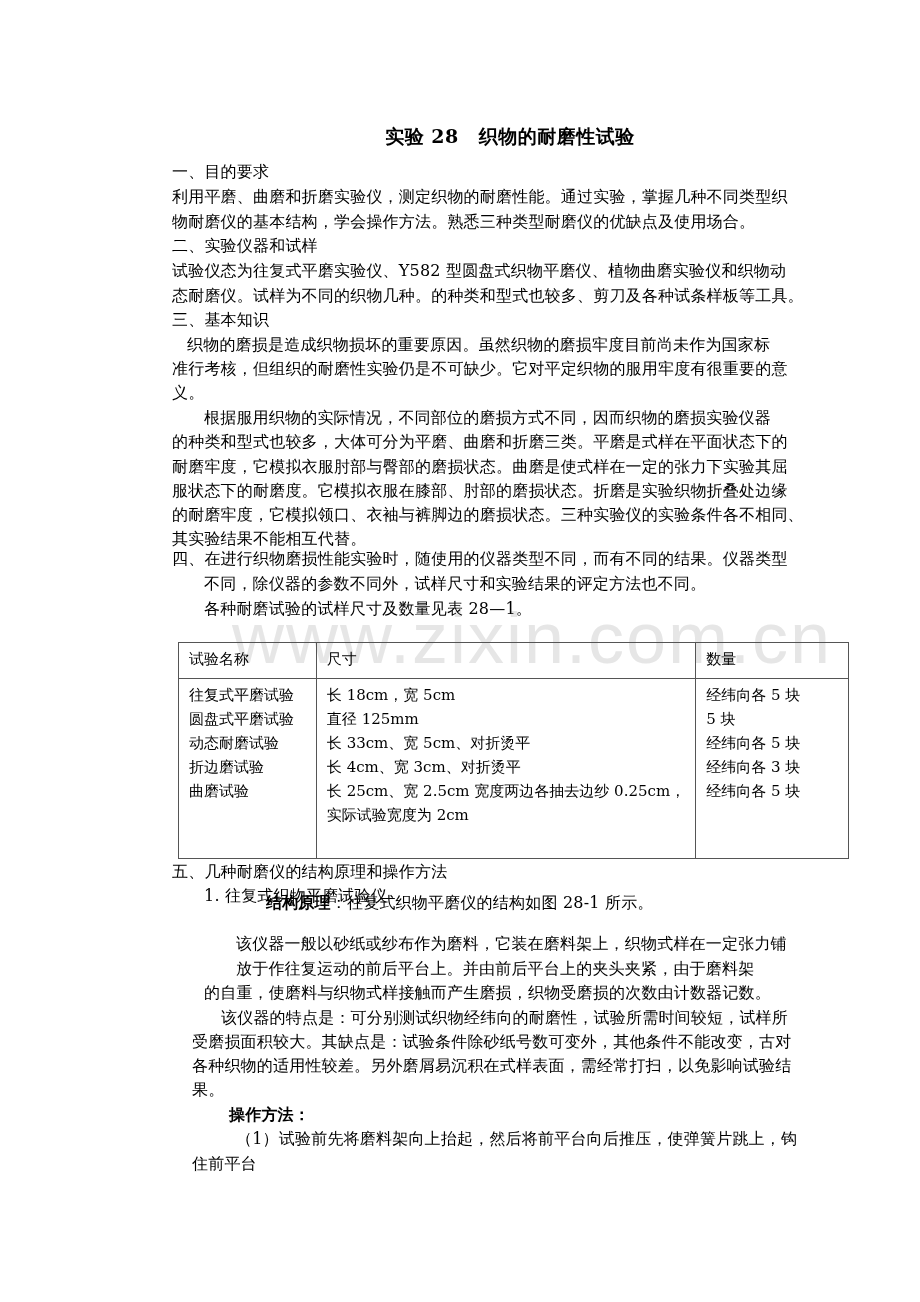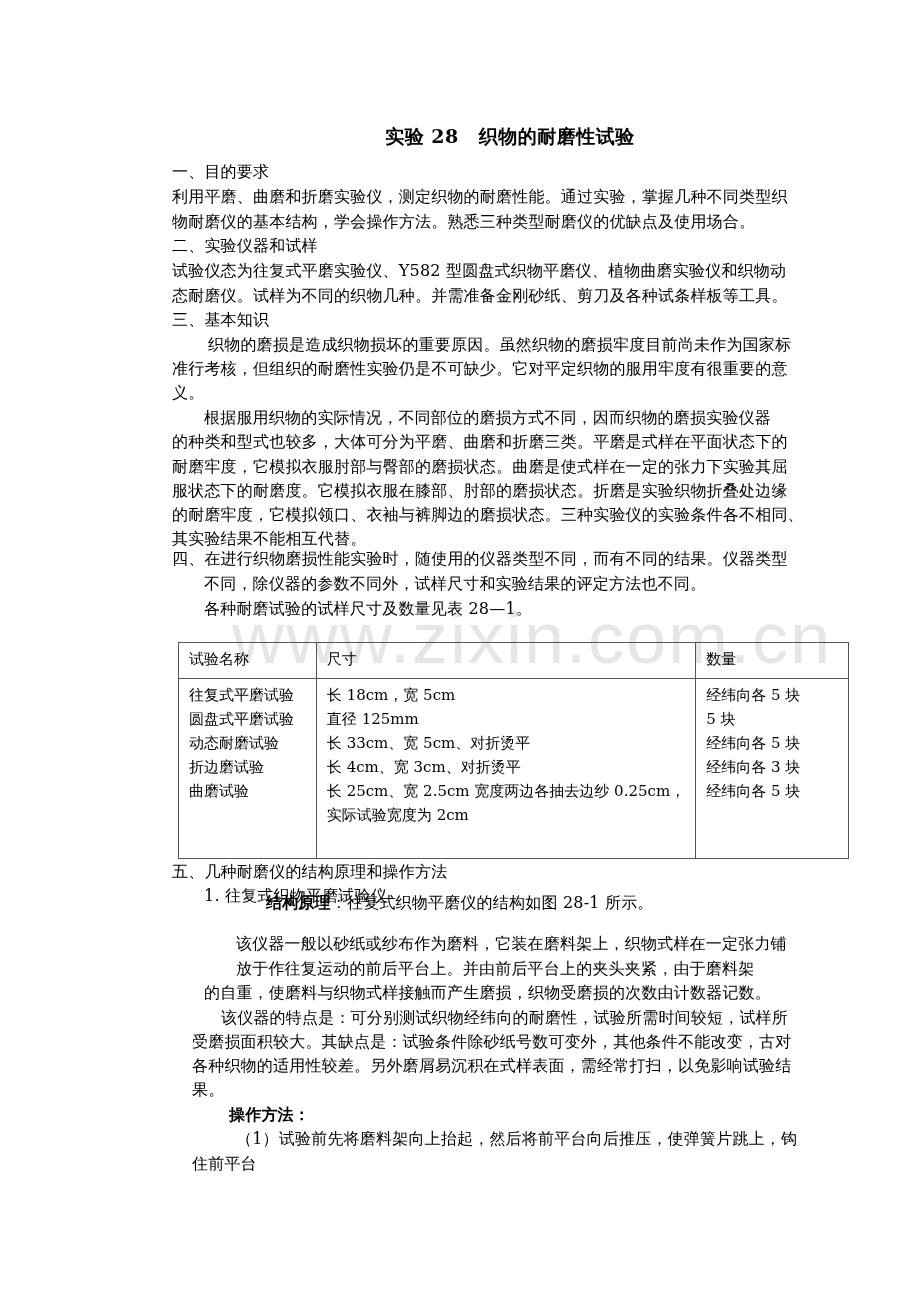--- a/index.html
+++ b/index.html
@@ -31,24 +31,24 @@
   <div class="watermark">www.zixin.com.cn</div>
 
   <div class="title"><span>实验 28</span><span class="gap"></span><span>织物的耐磨性试验</span></div>
 
   <div class="line" style="left:172px; top:160px;">一、目的要求</div>
   <div class="line" style="left:172px; top:185px;">利用平磨、曲磨和折磨实验仪，测定织物的耐磨性能。通过实验，掌握几种不同类型织</div>
   <div class="line" style="left:172px; top:210px;">物耐磨仪的基本结构，学会操作方法。熟悉三种类型耐磨仪的优缺点及使用场合。</div>
 
   <div class="line" style="left:172px; top:234px;">二、实验仪器和试样</div>
   <div class="line" style="left:172px; top:259px;">试验仪态为往复式平磨实验仪、Y582 型圆盘式织物平磨仪、植物曲磨实验仪和织物动</div>
-  <div class="line" style="left:172px; top:284px;">态耐磨仪。试样为不同的织物几种。并需准备金刚砂纸、剪刀及各种试条样板等工具。</div>
+  <div class="line" style="left:172px; top:284px;">态耐磨仪。试样为不同的织物几种。的种类和型式也较多、剪刀及各种试条样板等工具。</div>
 
   <div class="line" style="left:172px; top:308px;">三、基本知识</div>
-  <div class="line" style="left:208px; top:333px;">织物的磨损是造成织物损坏的重要原因。虽然织物的磨损牢度目前尚未作为国家标</div>
+  <div class="line" style="left:187px; top:333px;">织物的磨损是造成织物损坏的重要原因。虽然织物的磨损牢度目前尚未作为国家标</div>
   <div class="line" style="left:172px; top:357px;">准行考核，但组织的耐磨性实验仍是不可缺少。它对平定织物的服用牢度有很重要的意</div>
   <div class="line" style="left:172px; top:381px;">义。</div>
 
   <div class="line" style="left:204px; top:406px;">根据服用织物的实际情况，不同部位的磨损方式不同，因而织物的磨损实验仪器</div>
   <div class="line" style="left:172px; top:430px;">的种类和型式也较多，大体可分为平磨、曲磨和折磨三类。平磨是式样在平面状态下的</div>
   <div class="line" style="left:172px; top:455px;">耐磨牢度，它模拟衣服肘部与臀部的磨损状态。曲磨是使式样在一定的张力下实验其屈</div>
   <div class="line" style="left:172px; top:479px;">服状态下的耐磨度。它模拟衣服在膝部、肘部的磨损状态。折磨是实验织物折叠处边缘</div>
   <div class="line" style="left:172px; top:503px;text-align:right;">的耐磨牢度，它模拟领口、衣袖与裤脚边的磨损状态。三种实验仪的实验条件各不相同、</div>
   <div class="line" style="left:172px; top:527px;">其实验结果不能相互代替。</div>
 

